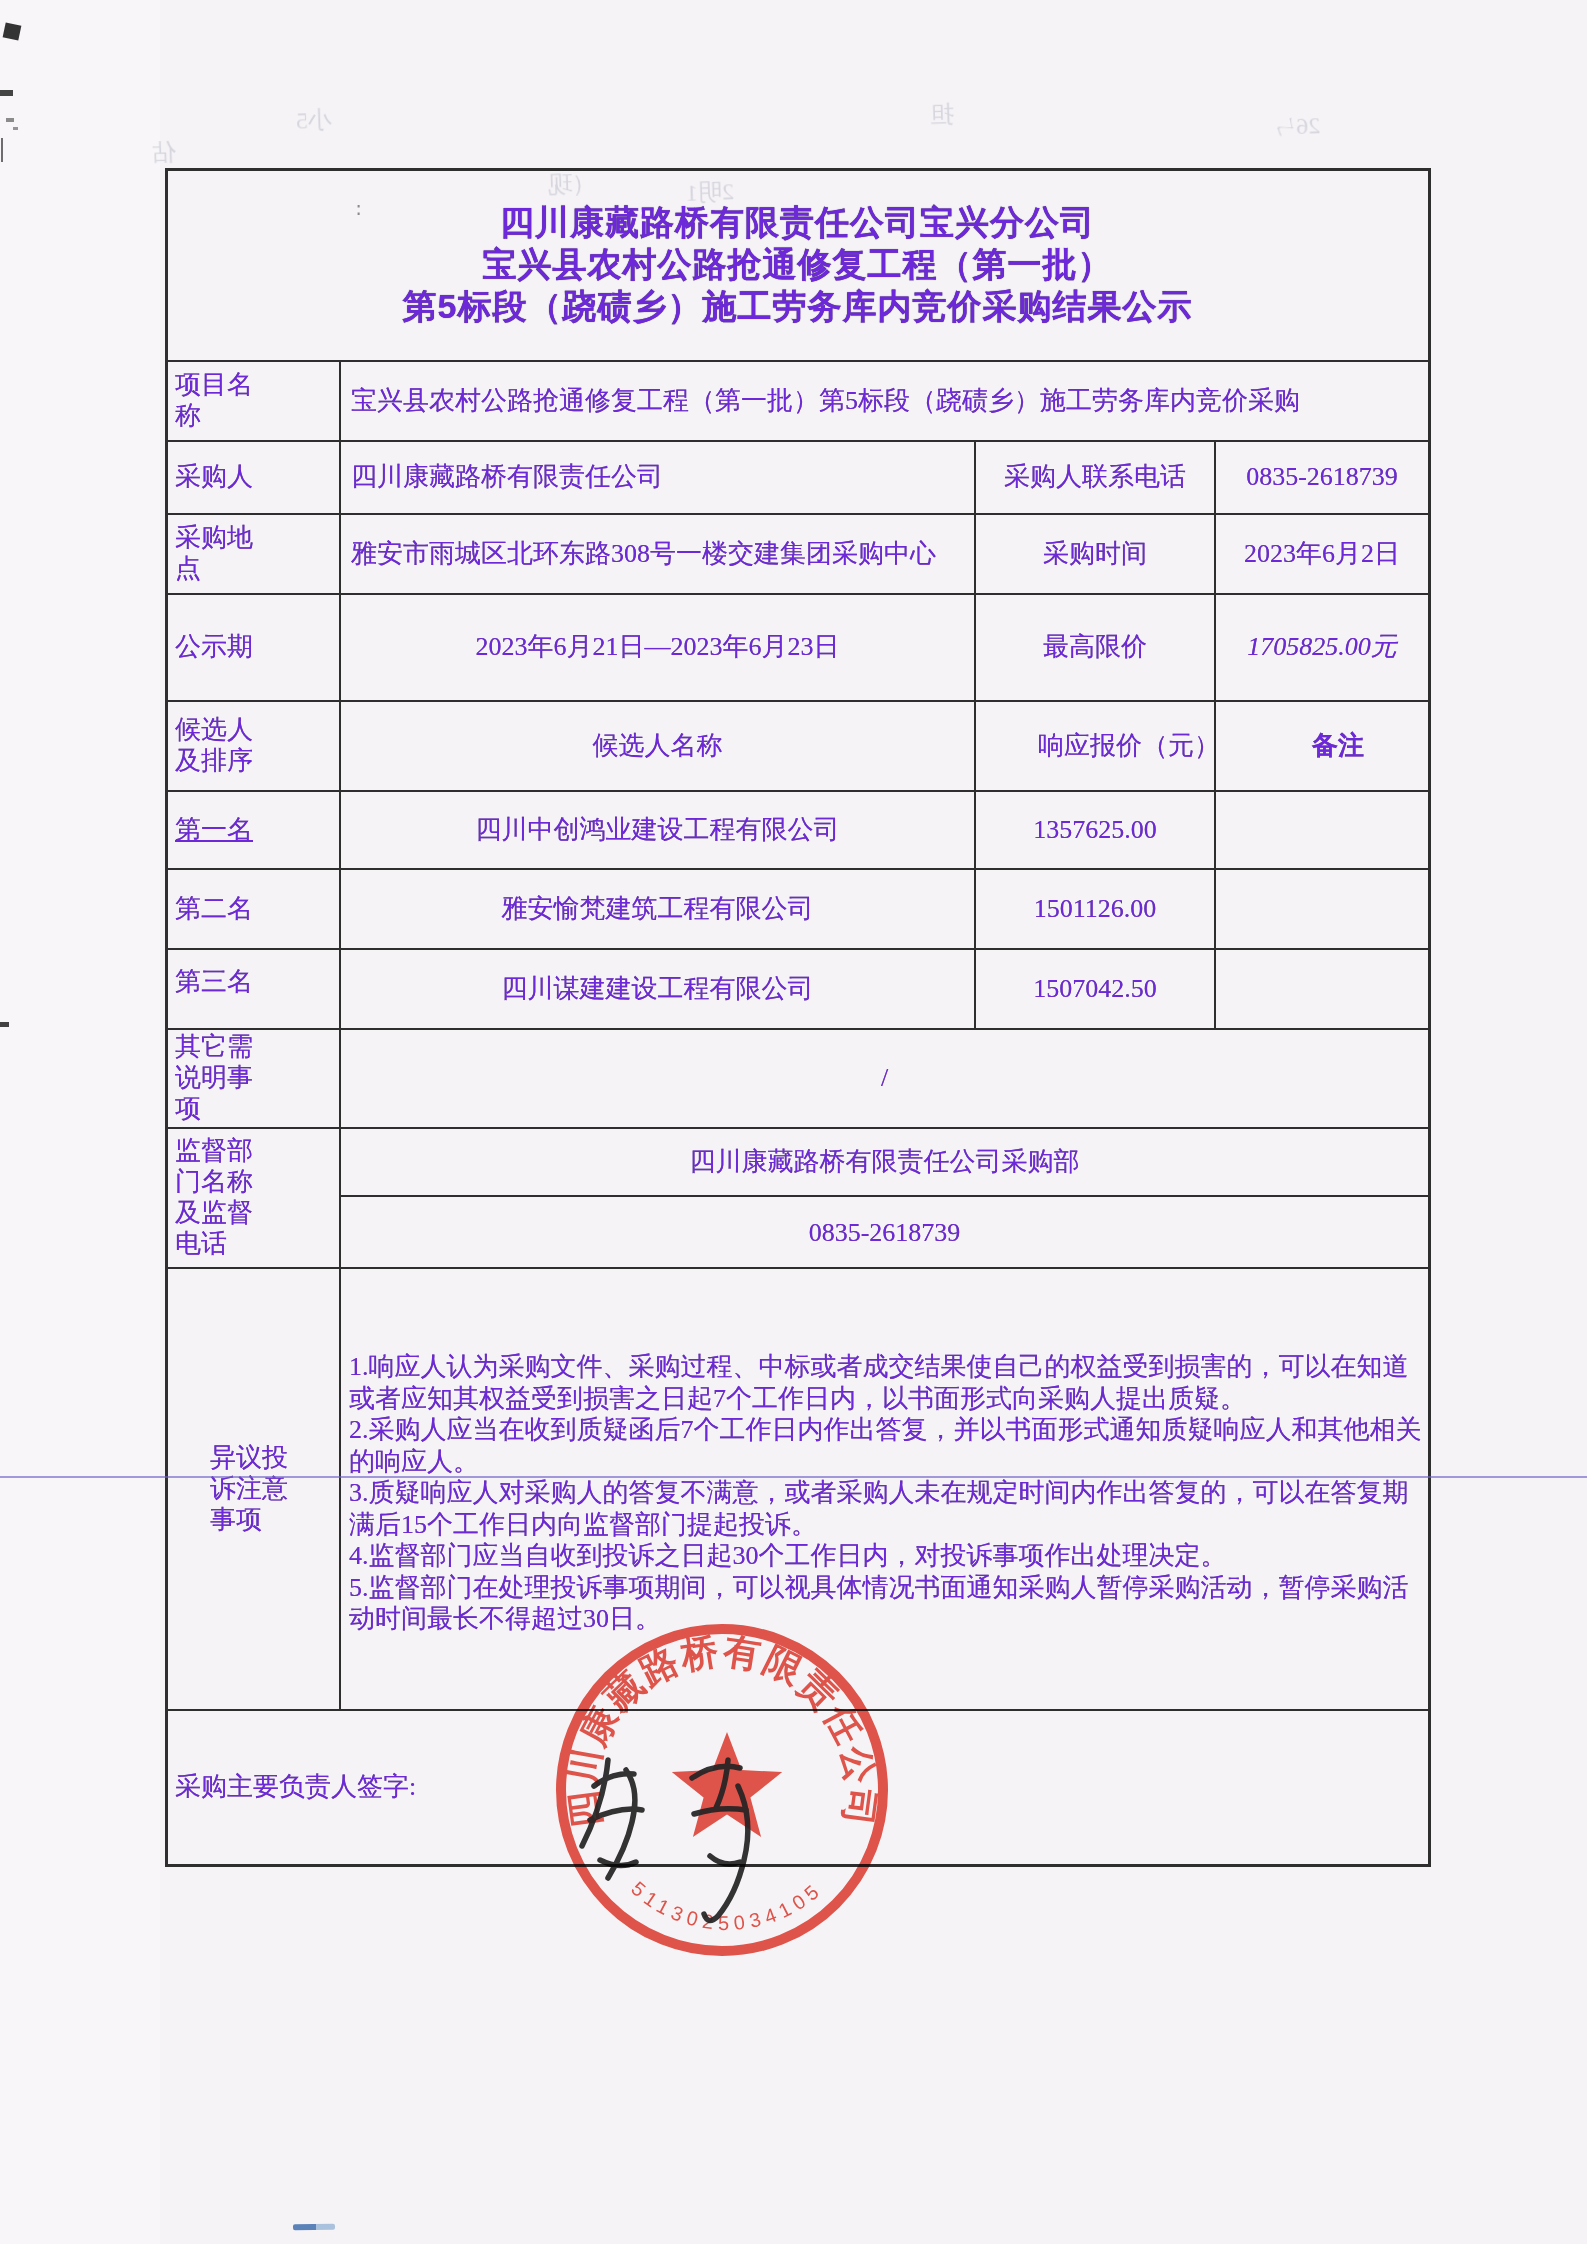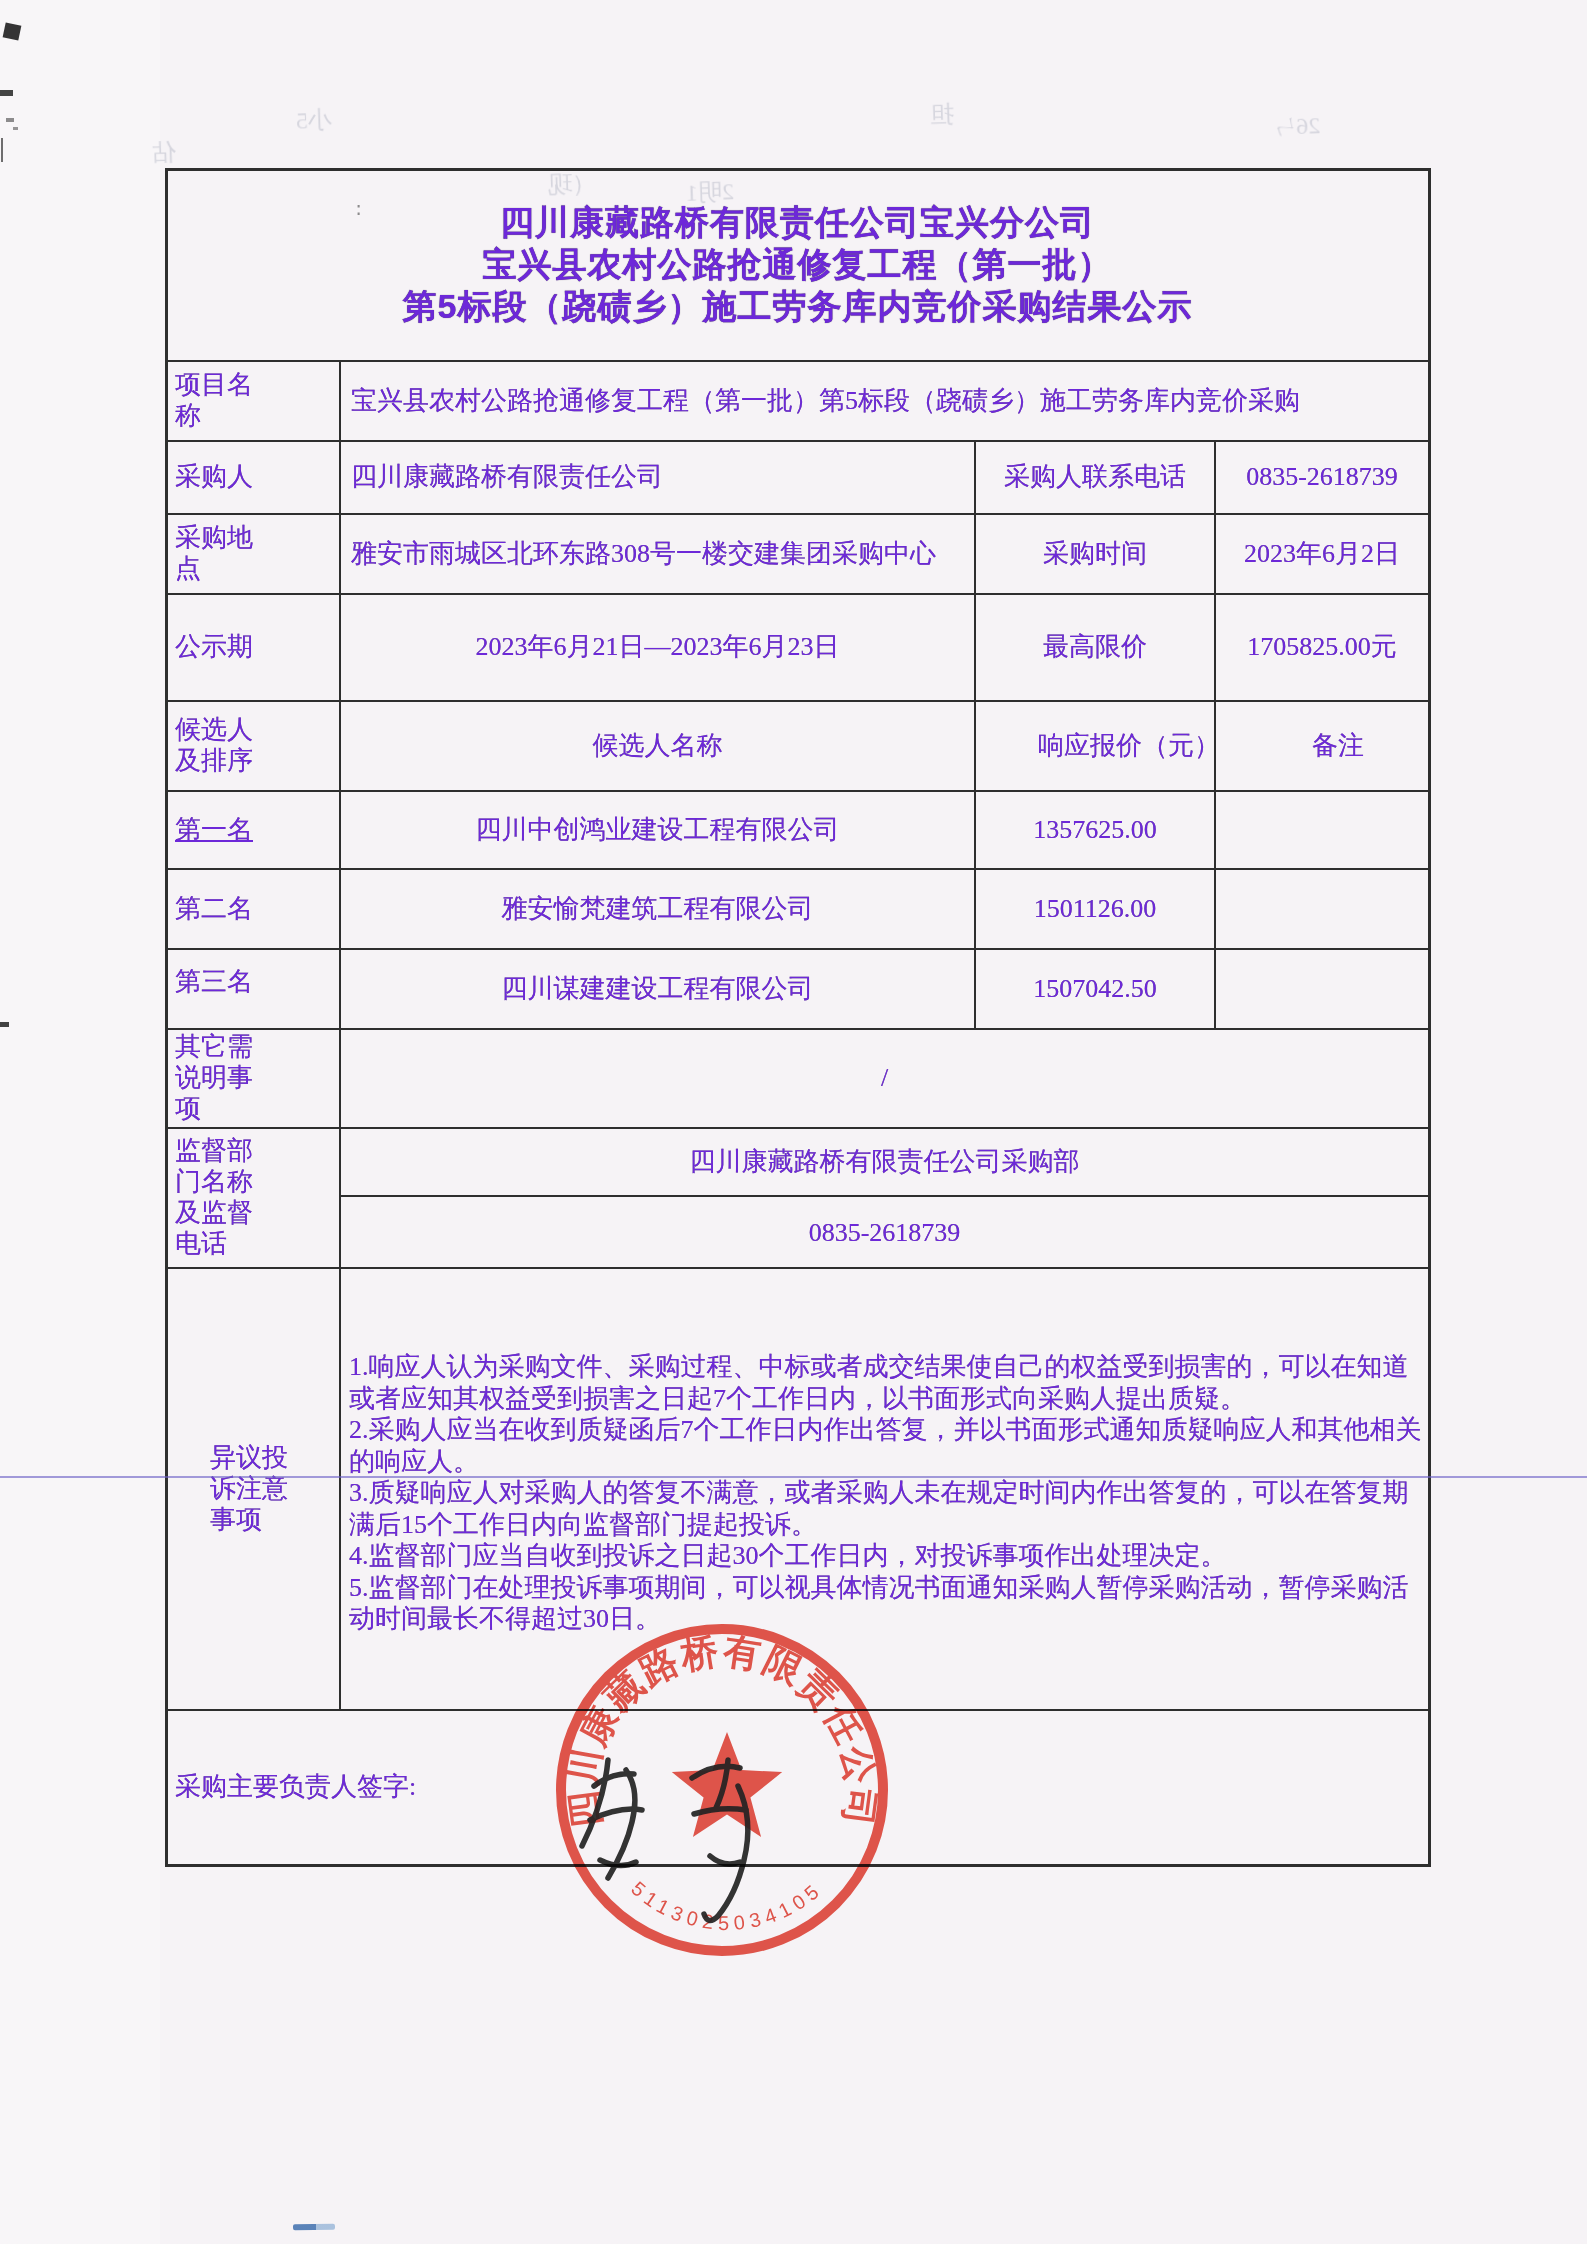--- a/index.html
+++ b/index.html
@@ -127,28 +127,28 @@
     </div>
   <div class="cell left" style="left:341px;top:513px;width:633px;height:80px;">雅安市雨城区北环东路308号一楼交建集团采购中心</div>
   <div class="cell center" style="left:976px;top:513px;width:238px;height:80px;">采购时间</div>
   <div class="cell center" style="left:1216px;top:513px;width:212px;height:80px;">2023年6月2日</div>
 
   <div class="cell left" style="left:165px;top:593px;width:174px;height:107px;">
       <span class="label-inner">公示期</span>
     </div>
   <div class="cell center" style="left:341px;top:593px;width:633px;height:107px;">2023年6月21日—2023年6月23日</div>
   <div class="cell center" style="left:976px;top:593px;width:238px;height:107px;">最高限价</div>
-  <div class="cell center" style="left:1216px;top:593px;width:212px;height:107px;">1705825.00元</div>
+  <div class="cell center" style="left:1216px;top:593px;width:212px;height:107px;font-style:italic;">1705825.00元</div>
 
   <div class="cell left" style="left:165px;top:700px;width:174px;height:90px;">
       <span class="label-inner">候选人及排序</span>
     </div>
   <div class="cell center" style="left:341px;top:700px;width:633px;height:90px;border-radius:25px;">候选人名称</div>
   <div class="cell center" style="left:976px;top:700px;width:238px;height:90px;margin-left:34px;">响应报价（元）</div>
-  <div class="cell center" style="left:1216px;top:700px;width:244px;height:90px;">备注</div>
+  <div class="cell center" style="left:1216px;top:700px;width:244px;height:90px;font-weight:bold;">备注</div>
 
   <div class="cell left" style="left:165px;top:790px;width:174px;height:78px;text-decoration:underline;">
       <span class="label-inner">第一名</span>
     </div>
   <div class="cell center" style="left:341px;top:790px;width:633px;height:78px;">四川中创鸿业建设工程有限公司</div>
   <div class="cell center" style="left:976px;top:790px;width:238px;height:78px;">1357625.00</div>
   <div class="cell center" style="left:1216px;top:790px;width:212px;height:78px;"></div>
 
   <div class="cell left" style="left:165px;top:868px;width:174px;height:80px;">
       <span class="label-inner">第二名</span>

